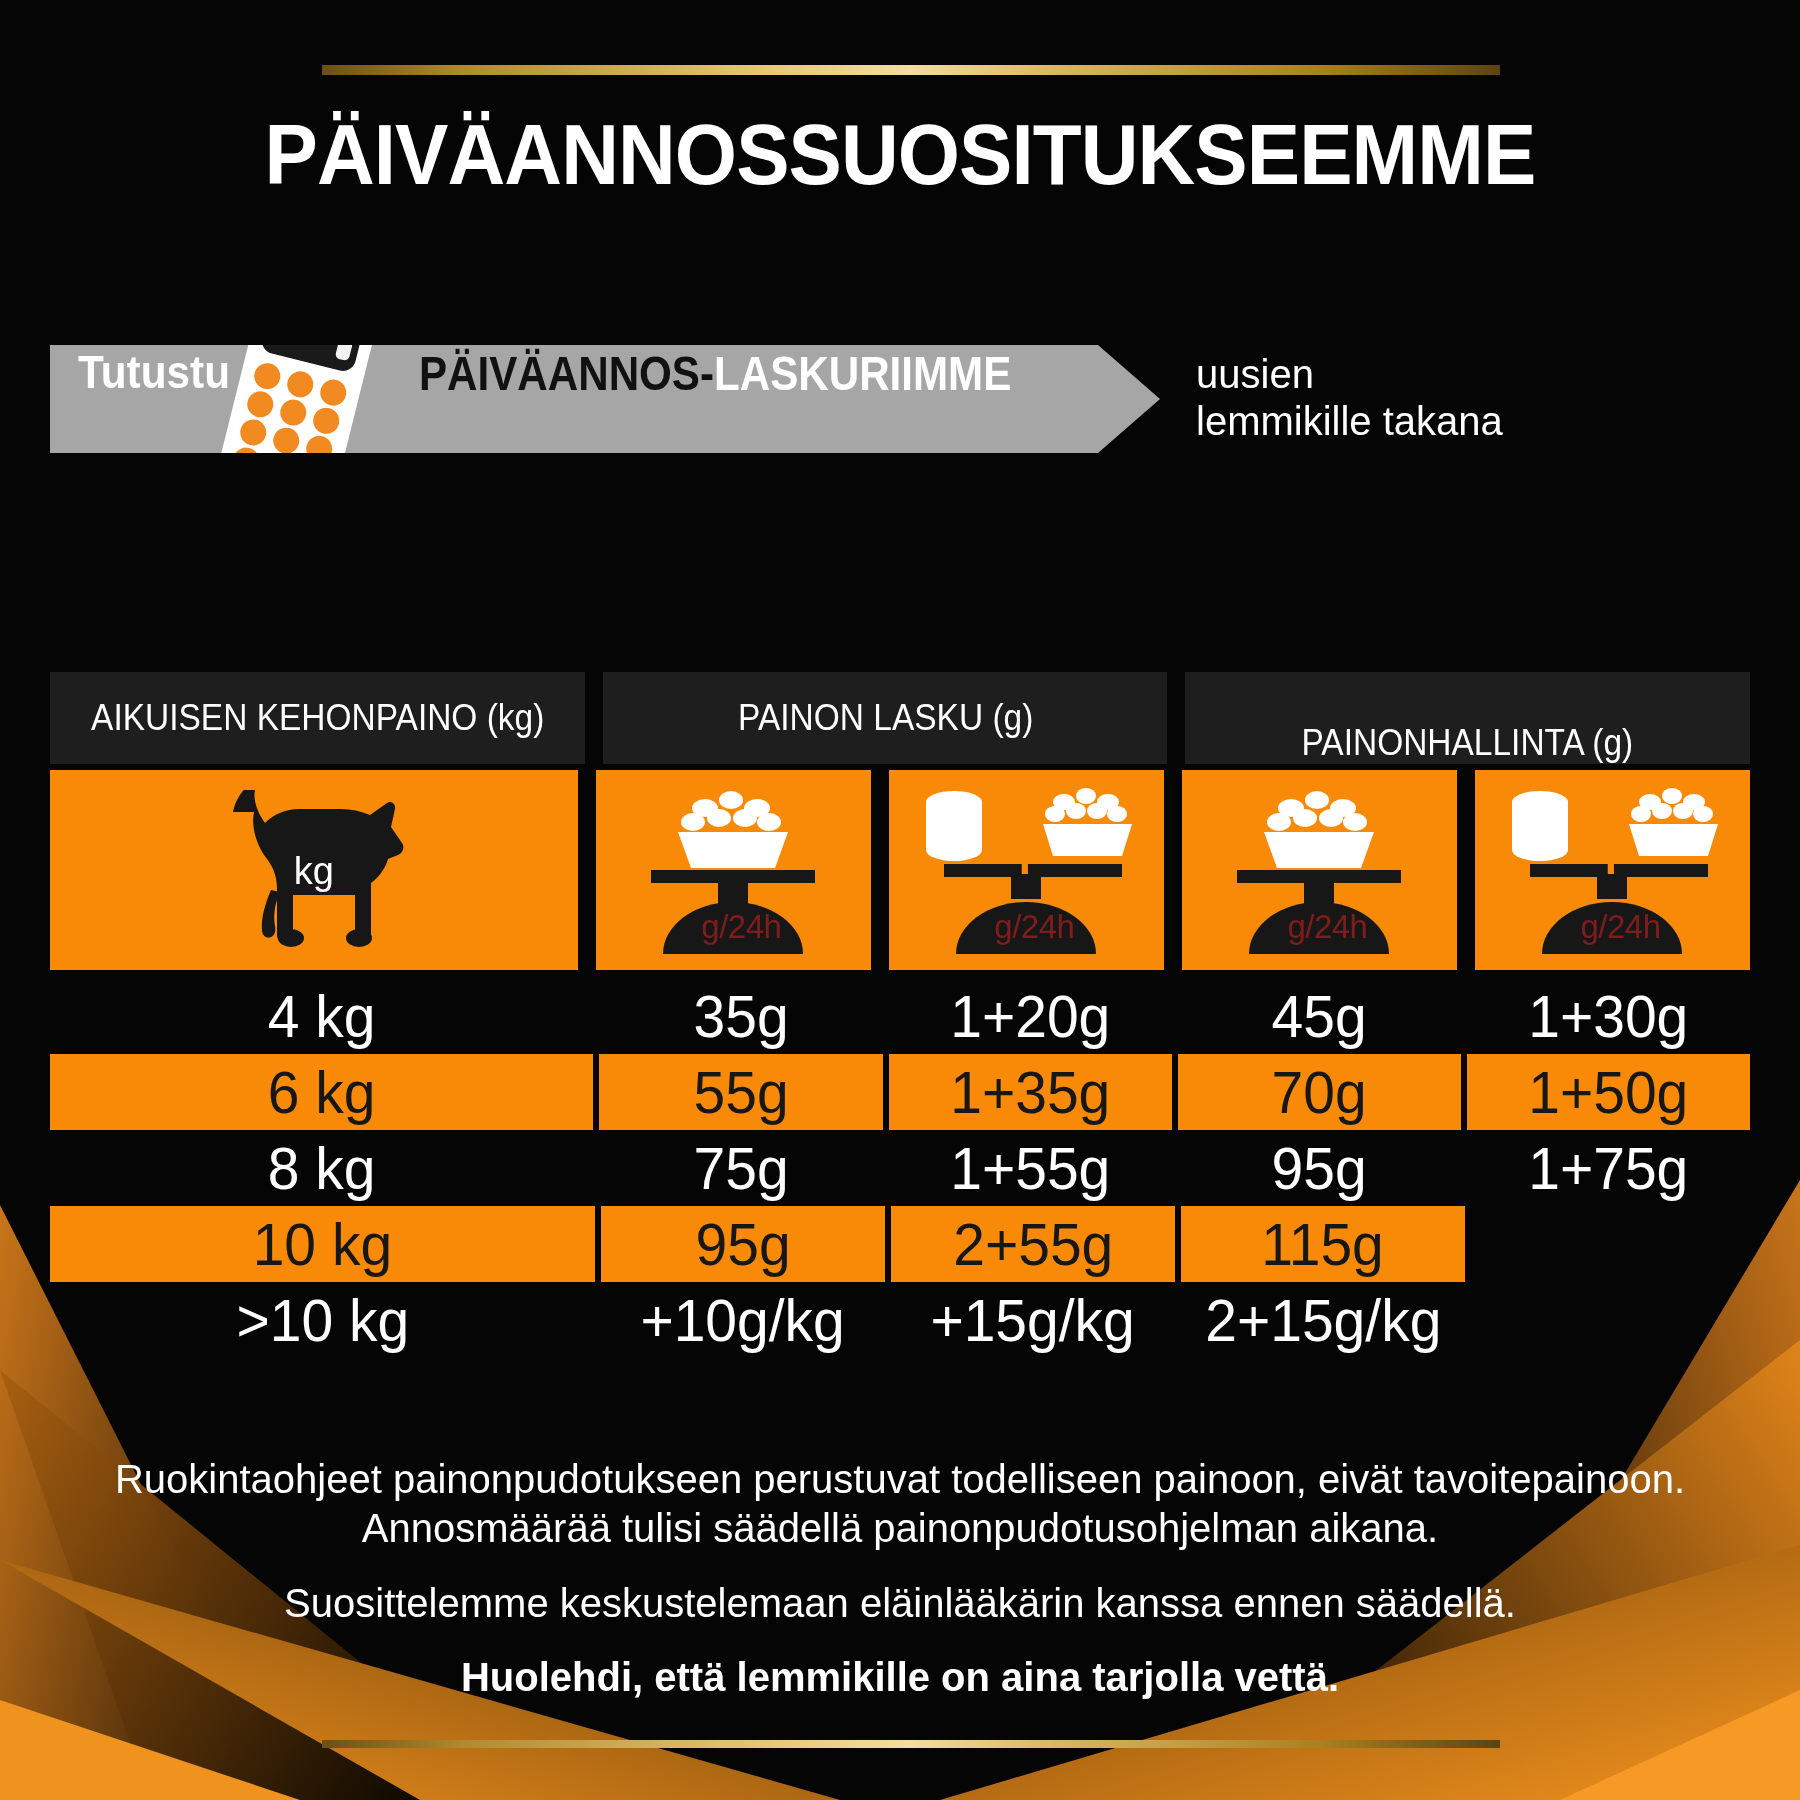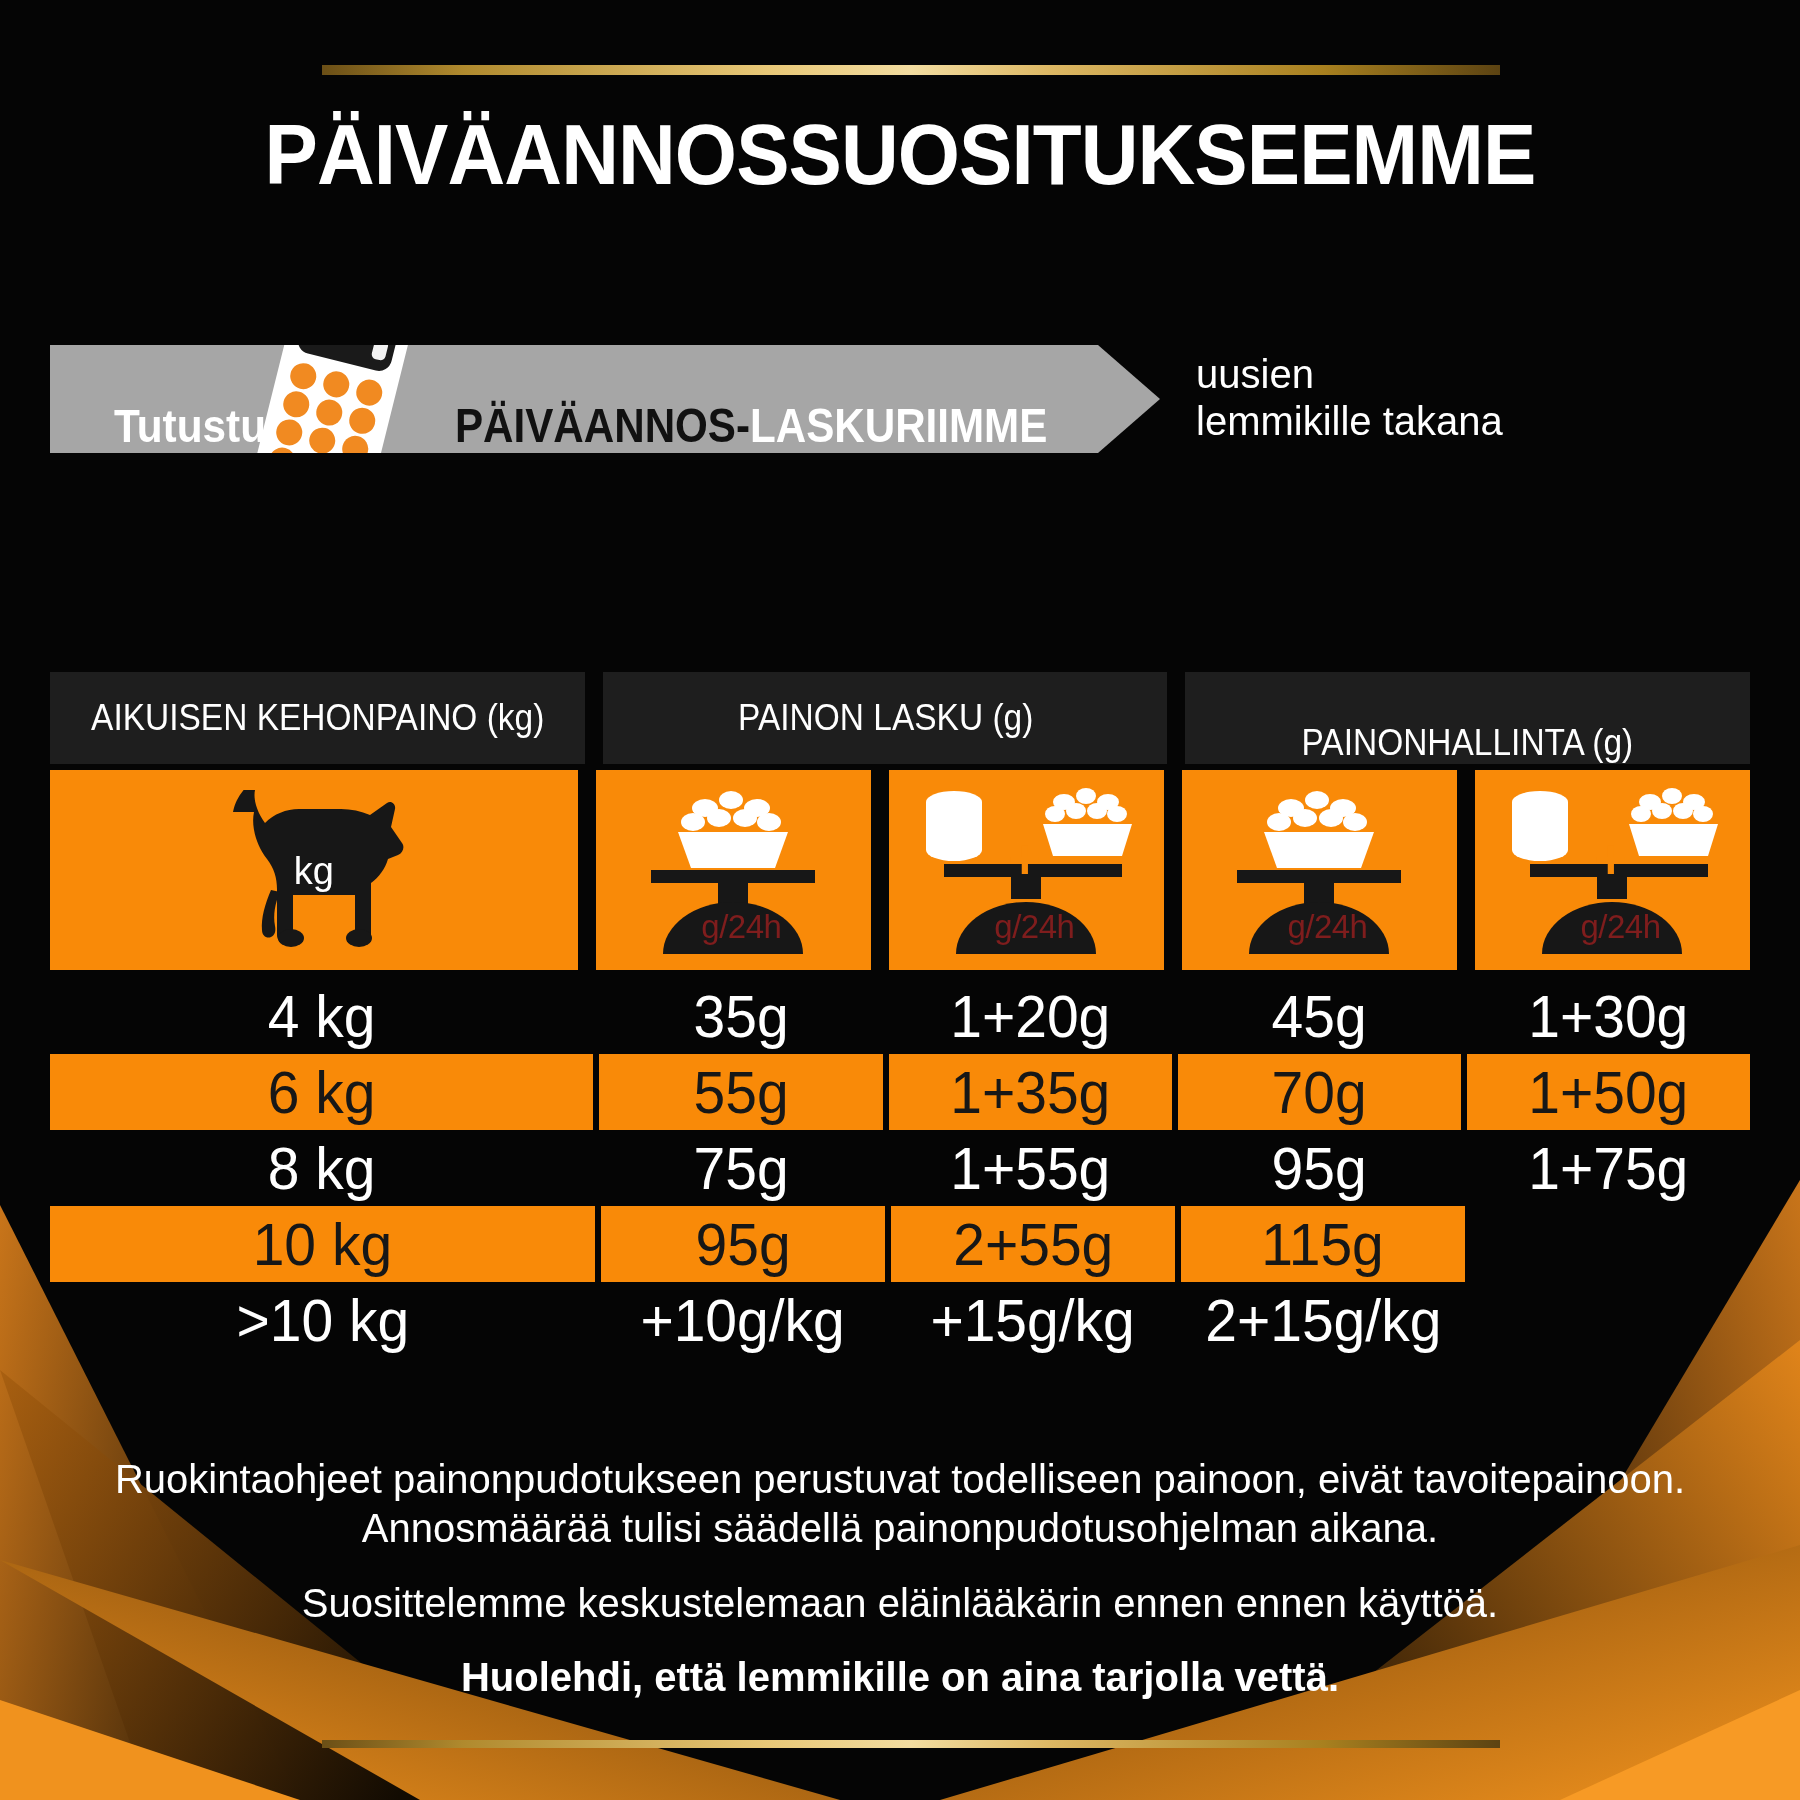--- a/index.html
+++ b/index.html
@@ -25,24 +25,23 @@
   
   #title {
     position:absolute; left:0; top:105px; width:1800px; text-align:center; z-index:3;
     color:#fff; font-size:86px; font-weight:bold; letter-spacing:-1px;
     transform:scaleX(0.93); transform-origin:center;
   }
 
   
   #banner-wrap { position:absolute; left:50px; top:345px; z-index:4; display:flex; align-items:flex-start; }
   #banner {
-    position:relative; width:1110px; height:108px; display:flex; align-items:flex-end;
+    position:relative; width:1110px; height:108px; display:flex; align-items:flex-start;
     background:#a6a6a6;
     clip-path:polygon(0 0, 1048px 0, 1110px 54px, 1048px 108px, 0 108px);
-    padding-left:36px;
   }
   #banner-label {
     color:#fff; font-size:46px; font-weight:bold; margin-left:28px;
     transform:scaleX(0.92); transform-origin:left center; white-space:nowrap;
   }
   #calc-slot { position:relative; width:150px; height:108px; flex:0 0 150px; }
   #calc {
     position:absolute; left:-6px; top:-40px; width:120px; height:185px;
     background:#fff; border-radius:18px; transform:rotate(14deg);
     box-shadow:0 0 0 0 rgba(0,0,0,0);
@@ -407,17 +406,17 @@
         <div class="cell c-n">
           <span>2+15g/kg</span>
         </div>
       </div>
     </div>
 
 </div>
 
 <div id="foot">
   <p class="p1">Ruokintaohjeet painonpudotukseen perustuvat todelliseen painoon, eivät tavoitepainoon. Annosmäärää tulisi säädellä painonpudotusohjelman aikana.</p>
-  <p class="p2">Suosittelemme keskustelemaan eläinlääkärin ennen ennen käyttöä.</p>
+  <p class="p2">Suosittelemme keskustelemaan eläinlääkärin kanssa ennen säädellä.</p>
   <p class="p3">Huolehdi, että lemmikille on aina tarjolla vettä.</p>
 </div>
 
 <div class="gold-rule" id="gold-bottom"></div>
 
 </body></html>

